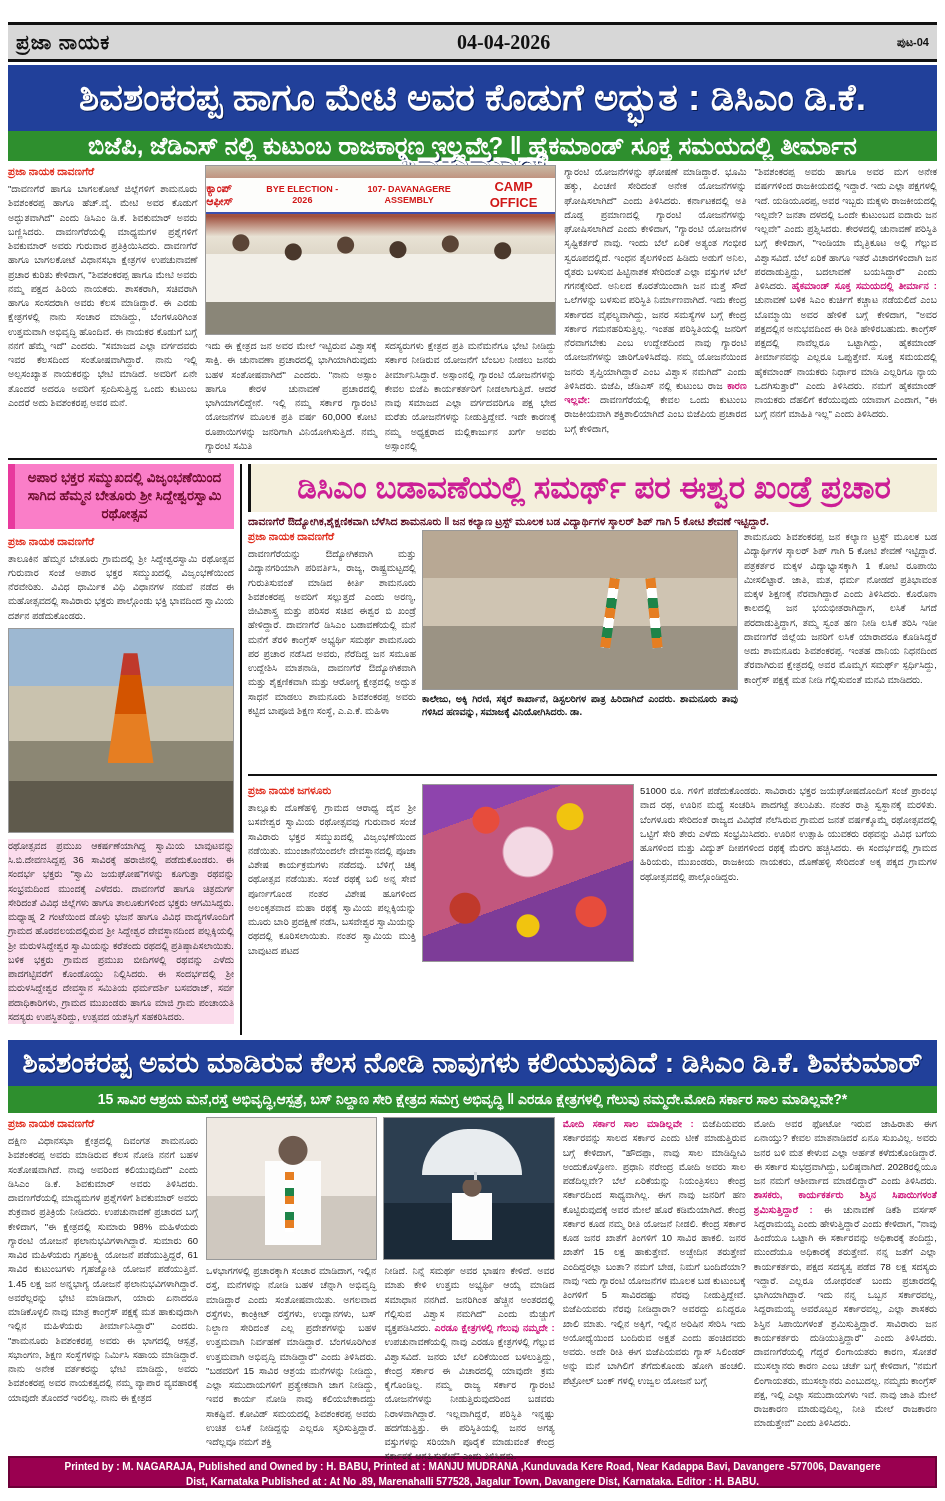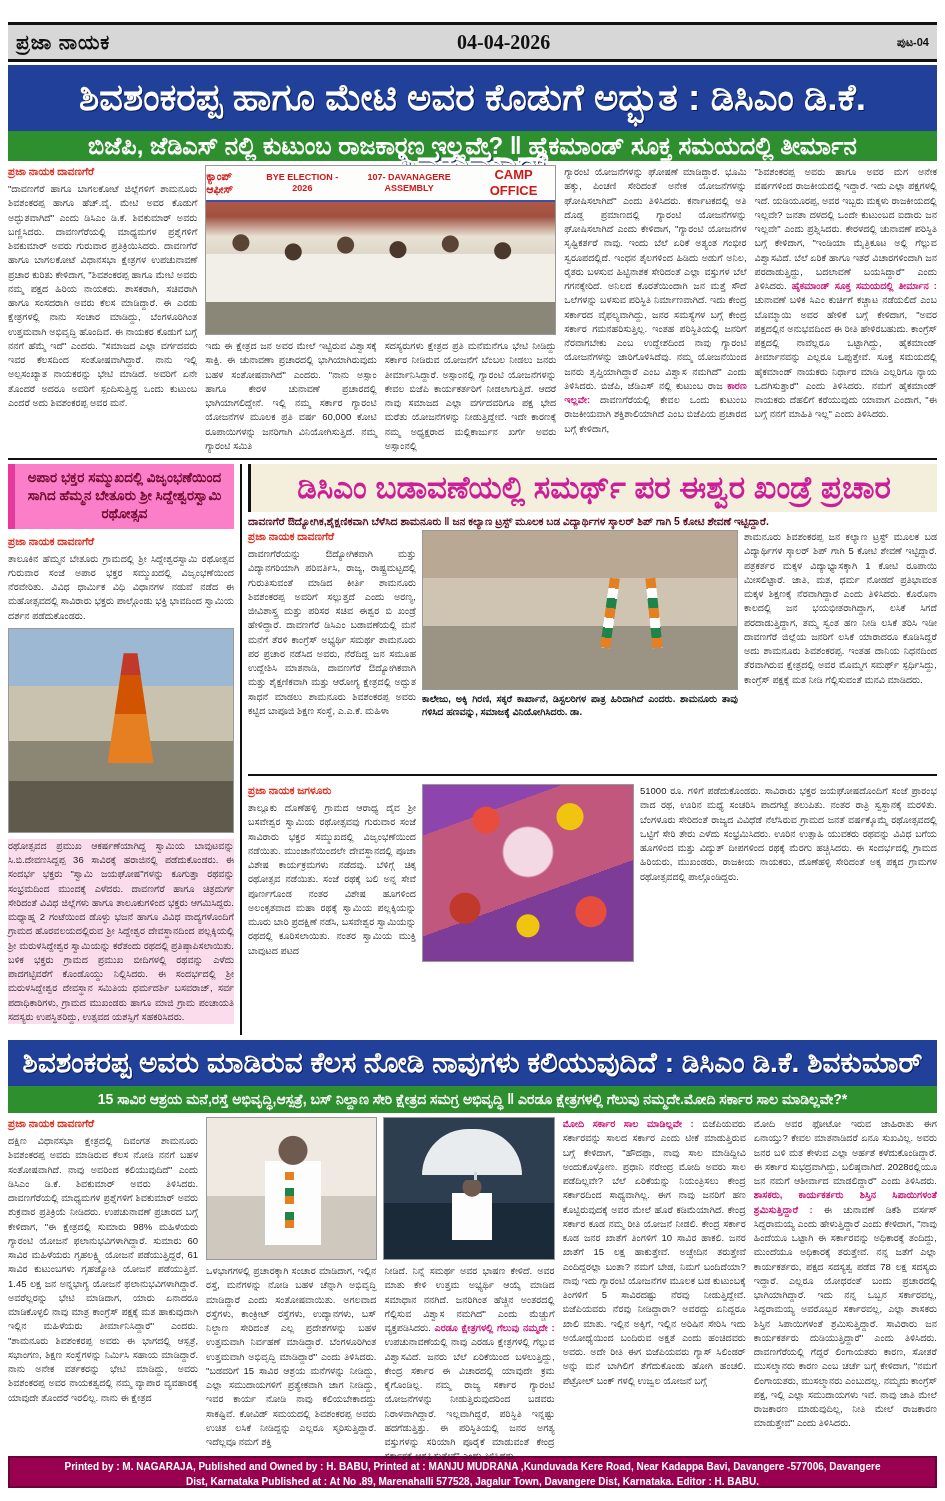--- a/index.html
+++ b/index.html
@@ -31,21 +31,21 @@
   .article1 { display:flex; gap:8px; margin-top:4px; height:288px; }
   .a1-c1 { width:192px; }
   .a1-mid { width:356px; display:flex; flex-direction:column; }
   .a1-cols { display:flex; gap:8px; margin-top:4px; flex:1; }
   .a1-cols > div { flex:1; }
   .a1-c4, .a1-c5 { width:185px; }
 
   
   .photo { position:relative; overflow:hidden; border:1px solid #999; }
   .ph-camp { height:186px; background:linear-gradient(180deg,#c8b9a4 0%,#b55b4a 18%,#a0513f 30%,#e8e2d4 42%,#d8cfc0 60%,#6f6a5e 100%); }
-  .ph-camp .banner { position:absolute; top:0; left:0; right:0; height:36px; background:#fdfdfb; border-bottom:2px solid #3b4fae;
+  .ph-camp .banner { position:absolute; top:12px; left:0; right:0; height:36px; background:#fdfdfb; border-bottom:2px solid #3b4fae;
                      display:flex; align-items:center; justify-content:space-around; }
   .banner-red { color:#d01818; font-weight:bold; font-size:9px; text-align:center; line-height:1.2; }
   .banner-kn { color:#d01818; font-weight:bold; font-size:11px; }
   .crowd { position:absolute; left:0; right:0; bottom:0; height:68%;
            background:
              radial-gradient(circle 9px at 10% 20%, #5a4436 0 8px, transparent 9px),
              radial-gradient(circle 9px at 25% 28%, #4a382c 0 8px, transparent 9px),
              radial-gradient(circle 9px at 40% 22%, #5a4436 0 8px, transparent 9px),
              radial-gradient(circle 9px at 55% 26%, #4a382c 0 8px, transparent 9px),
              radial-gradient(circle 9px at 70% 21%, #5a4436 0 8px, transparent 9px),

